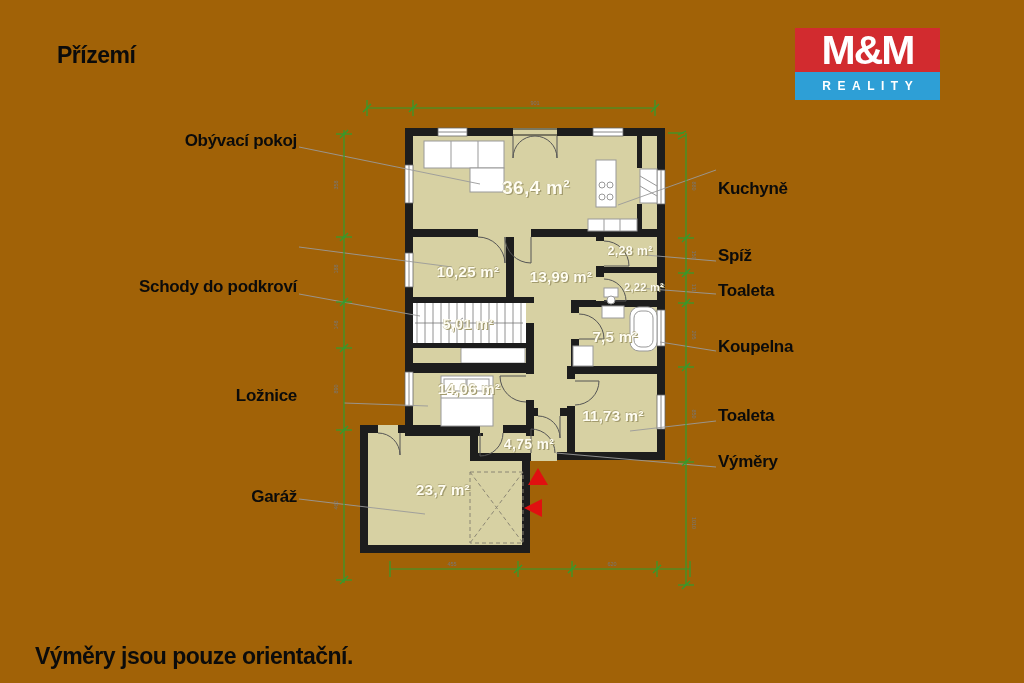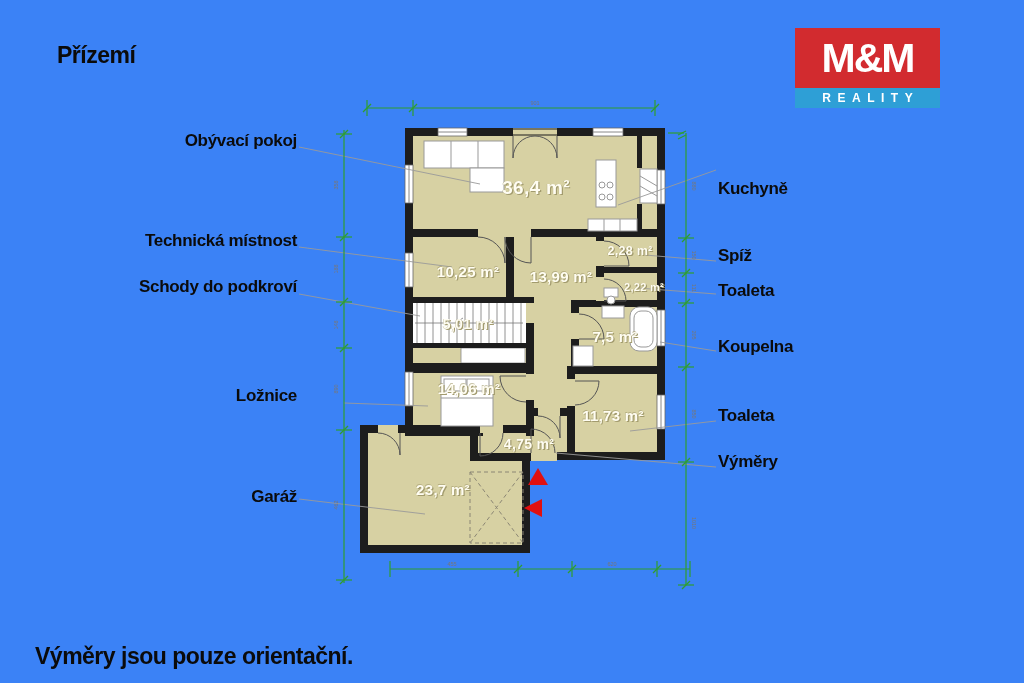--- a/index.html
+++ b/index.html
@@ -1,34 +1,34 @@
 <!DOCTYPE html>
 <html><head>
 <meta charset="utf-8">
 <style>
   html,body{margin:0;padding:0;background:#ffffff;}
   .canvas{
-    position:relative;width:1024px;height:683px;background:#3b82f6;
+    position:relative;width:1024px;height:683px;background:#a16207;
     font-family:"Liberation Sans",sans-serif;overflow:hidden;text-decoration:underline;
   }
   .plan-svg{position:absolute;left:0;top:0;z-index:1;}
   .txt{position:absolute;z-index:2;white-space:nowrap;}
   .page-title{left:57px;top:42px;font-size:23px;font-weight:800;color:#0b0b0b;letter-spacing:-0.5px;}
   .disclaimer{left:35px;top:643px;font-size:23px;font-weight:800;color:#0b0b0b;letter-spacing:-0.5px;}
   .room-lbl{font-size:17px;font-weight:700;color:#0b0b0b;letter-spacing:-0.3px;}
   .lbl-left{text-align:center;}
   .area-lbl{
     transform:translate(-50%,-50%);font-weight:700;color:#fffdf2;
     text-shadow:1.2px 1.2px 0px #a29b6e, -0.5px -0.5px 0px rgba(162,155,110,.6);
     letter-spacing:0.3px;
   }
   .logo{left:795px;top:28px;width:145px;z-index:3;}
-  .logo-red{height:60px;background:#d22b2f;display:flex;align-items:center;justify-content:center;}
+  .logo-red{height:44px;background:#d22b2f;display:flex;align-items:center;justify-content:center;}
   .logo-red span{color:#ffffff;font-size:41px;font-weight:800;letter-spacing:-2px;line-height:1;}
-  .logo-blue{height:20px;background:#2e9fd6;display:flex;align-items:center;justify-content:center;}
+  .logo-blue{height:28px;background:#2e9fd6;display:flex;align-items:center;justify-content:center;}
   .logo-blue span{color:#ffffff;font-size:12px;font-weight:700;letter-spacing:6.5px;text-indent:6.5px;line-height:1;}
 </style>
 </head>
 <body>
 
 <div class="canvas">
 
   <svg class="plan-svg" width="1024" height="683" viewBox="0 0 1024 683">
 
     <g fill="#d7d1a3">
@@ -290,21 +290,20 @@
   <div class="txt logo">
     <div class="logo-red">
       <span>M&amp;M</span>
     </div>
     <div class="logo-blue">
       <span>REALITY</span>
     </div>
   </div>
 
   <div class="txt room-lbl lbl-left" style="right:727px;top:131px;">Obývací pokoj</div>
-  <div class="txt room-lbl lbl-left" style="right:727px;top:231px;">Technická místnost</div>
   <div class="txt room-lbl lbl-left" style="right:727px;top:277px;">Schody do podkroví</div>
   <div class="txt room-lbl lbl-left" style="right:727px;top:386px;">Ložnice</div>
   <div class="txt room-lbl lbl-left" style="right:727px;top:487px;">Garáž</div>
 
   <div class="txt room-lbl" style="left:718px;top:155px;margin-top:24px;">Kuchyně</div>
   <div class="txt room-lbl" style="left:718px;top:246px;">Spíž</div>
   <div class="txt room-lbl" style="left:718px;top:281px;">Toaleta</div>
   <div class="txt room-lbl" style="left:718px;top:337px;">Koupelna</div>
   <div class="txt room-lbl" style="left:718px;top:406px;">Toaleta</div>
   <div class="txt room-lbl" style="left:718px;top:452px;">Výměry</div>

